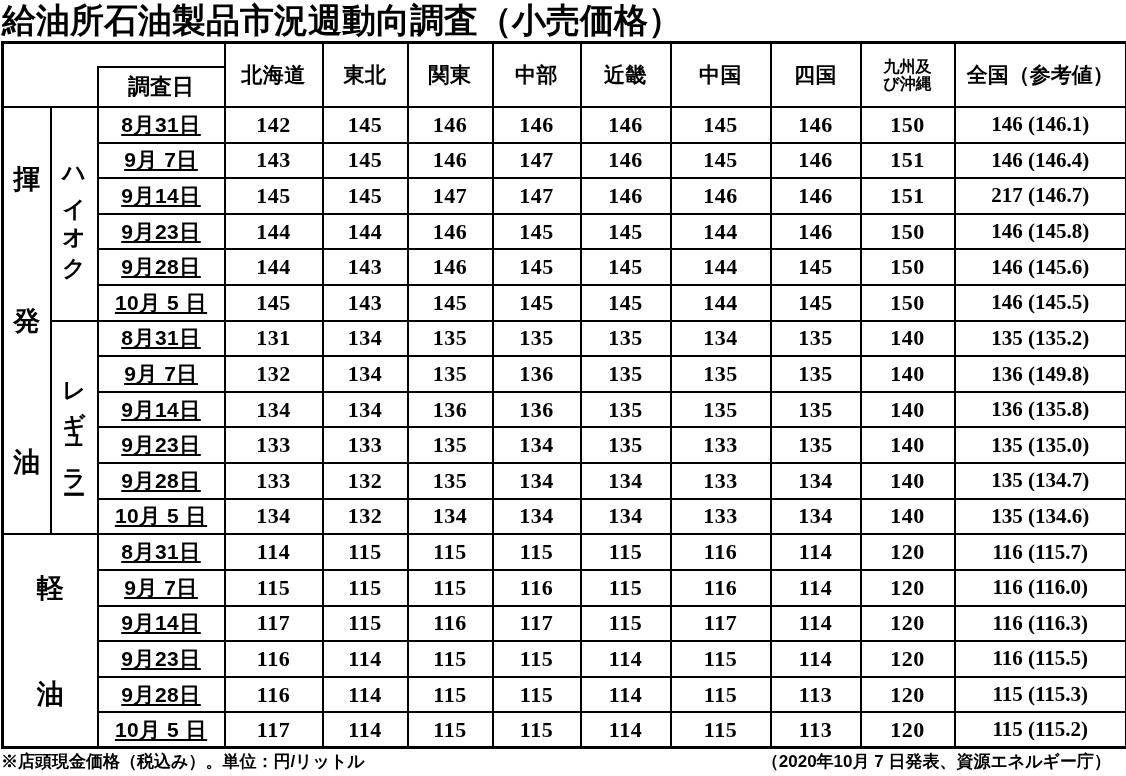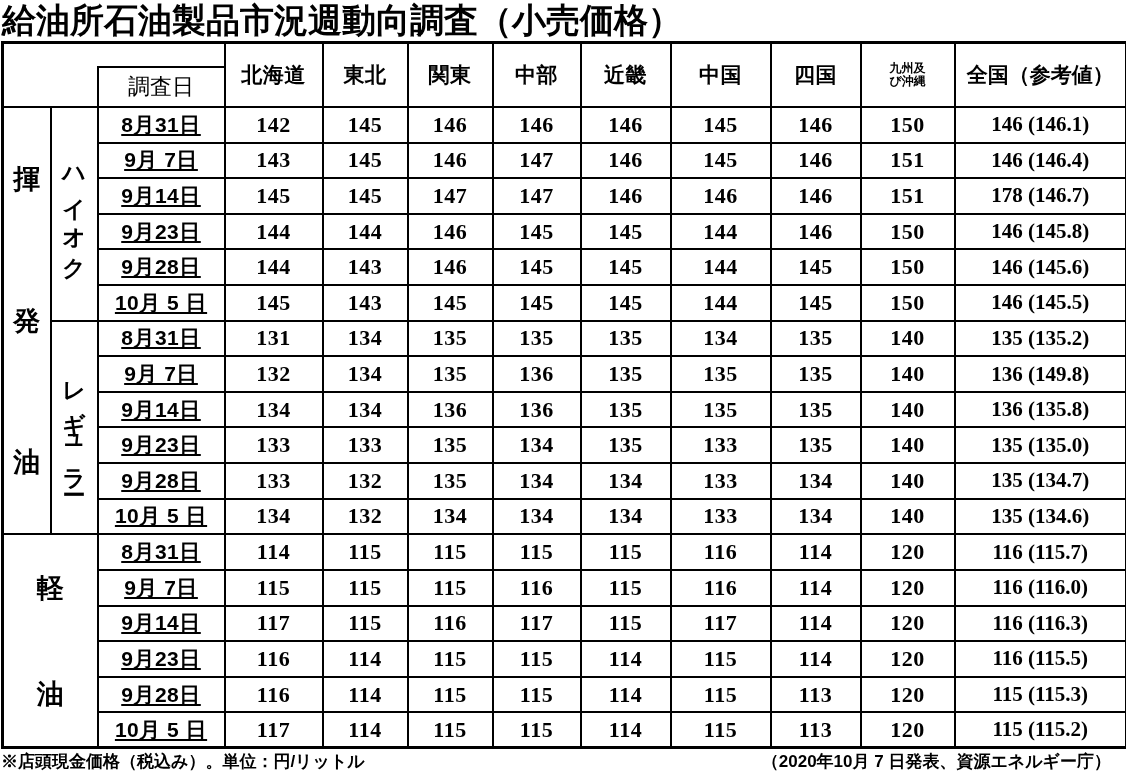--- a/index.html
+++ b/index.html
@@ -18,28 +18,28 @@
     width:1124px;height:708px;margin-left:1px;
     border:3px solid #000;
   }
   table.price th, table.price td{
     border:2px solid #000;padding:0;text-align:center;vertical-align:middle;
     overflow:hidden;
   }
   thead tr{height:64px;}
   tbody tr{height:35px;}
   th.region{font-size:21px;font-weight:bold;letter-spacing:0.5px;}
-  th.region.two-line{font-size:12px;line-height:1.08;letter-spacing:0;}
+  th.region.two-line{font-size:16px;line-height:1.08;letter-spacing:0;}
   th.region.national{font-size:21px;letter-spacing:0;}
   th.corner{position:relative;border-right:2px solid #000;}
   .date-box{
     position:absolute;right:0;bottom:0;width:127px;height:40px;box-sizing:border-box;
     border-top:2px solid #000;border-left:2px solid #000;
     display:flex;align-items:center;justify-content:center;
-    font-size:22px;font-weight:normal;
+    font-size:22px;font-weight:bold;
   }
   td.cat-cell{position:relative;}
   .vspread{
     position:absolute;top:0;left:0;right:0;bottom:0;
     display:flex;flex-direction:column;justify-content:space-around;align-items:center;
     font-size:27px;font-weight:bold;
   }
   td.sub-cell{font-weight:bold;}
   .vrl{
     writing-mode:vertical-rl;text-orientation:mixed;display:inline-block;
@@ -131,21 +131,21 @@
         <tr>
           <td class="date-cell">9月14日</td>
           <td class="num">145</td>
           <td class="num">145</td>
           <td class="num">147</td>
           <td class="num">147</td>
           <td class="num">146</td>
           <td class="num">146</td>
           <td class="num">146</td>
           <td class="num">151</td>
-          <td class="num national">178 (146.7)</td>
+          <td class="num national">217 (146.7)</td>
         </tr>
         <tr>
           <td class="date-cell">9月23日</td>
           <td class="num">144</td>
           <td class="num">144</td>
           <td class="num">146</td>
           <td class="num">145</td>
           <td class="num">145</td>
           <td class="num">144</td>
           <td class="num">146</td>

